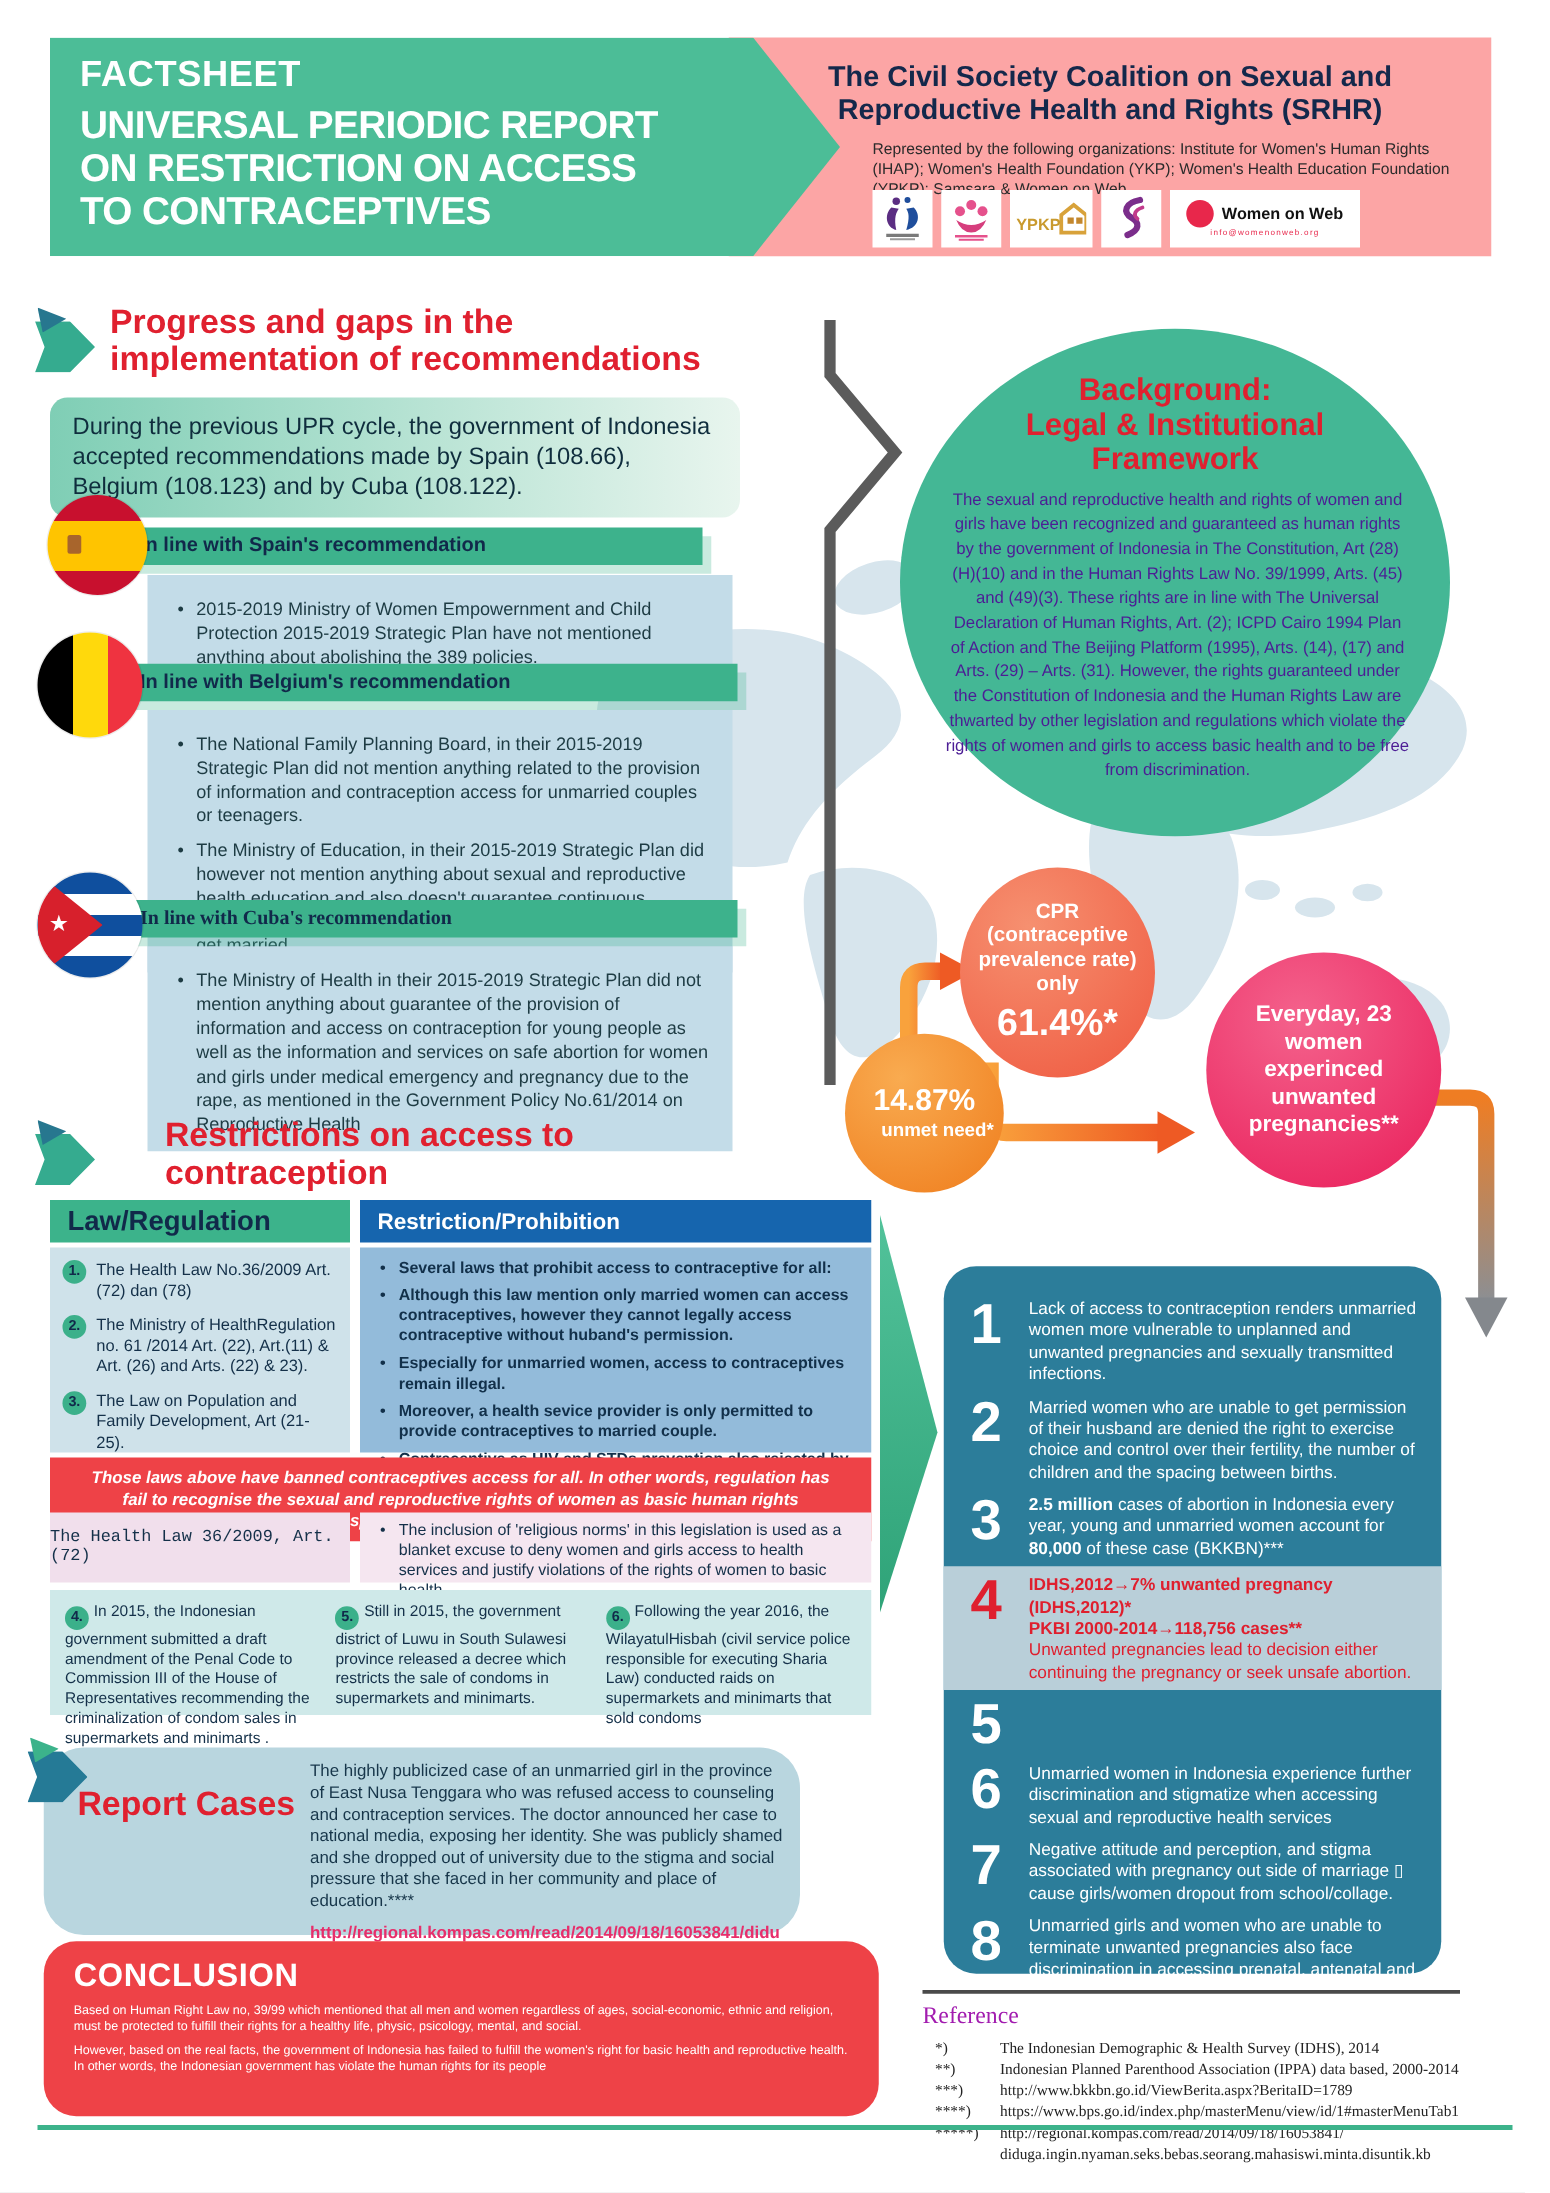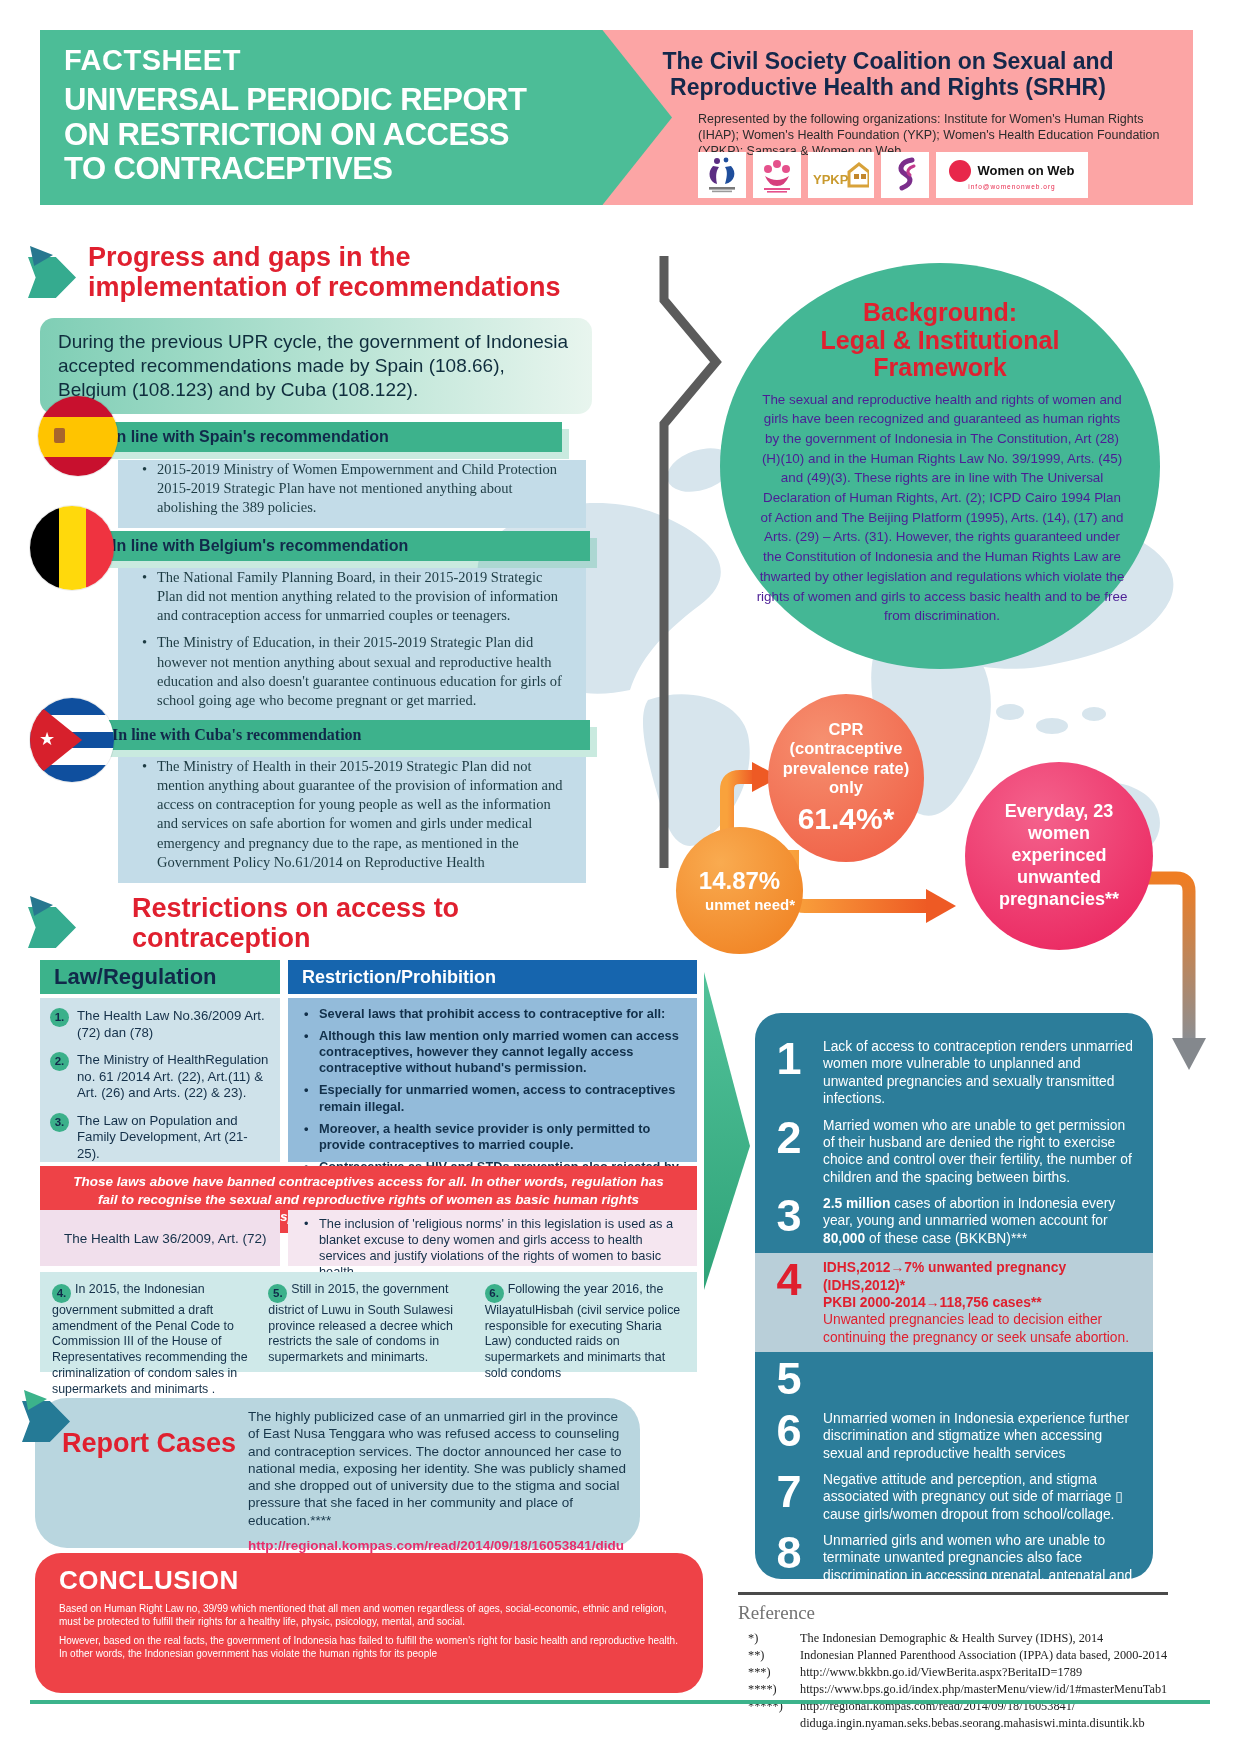--- a/index.html
+++ b/index.html
@@ -36,22 +36,22 @@
   .intro-box{left:40px;top:318px;width:552px;border-radius:14px;
              background:linear-gradient(90deg,#7fceb5,#e8f5ee);padding:12px 18px;box-sizing:border-box;
              font-size:19px;color:#0f2d3d;line-height:1.27;}
 
   
   .rec-bar{height:30px;background:#3db28c;box-shadow:7px 7px 0 rgba(61,178,140,.28);
            display:flex;align-items:center;padding-left:42px;box-sizing:border-box;
            font-size:16px;font-weight:bold;color:#11294a;}
   .pennant{position:absolute;left:16px;top:6px;width:0;height:0;border-top:9px solid transparent;
            border-bottom:9px solid transparent;border-left:17px solid #b03440;}
-  .rec-box{background:#c3dce8;padding:0 16px 11px 22px;box-sizing:border-box;font-size:14.5px;
-           color:#1d3b43;line-height:1.32;font-family:Liberation Serif, serif;}
+  .rec-box{background:#c3dce8;padding:19px 16px 11px 22px;box-sizing:border-box;font-size:14.5px;
+           color:#1d3b43;line-height:1.32;}
   .blt{position:relative;padding-left:17px;margin-bottom:8px;}
   .blt:last-child{margin-bottom:0;}
   .blt::before{content:"•";position:absolute;left:2px;top:0;}
   .flag{border-radius:50%;overflow:hidden;z-index:3;box-shadow:0 0 0 1px rgba(0,0,0,.08);}
   .flag-es{background:linear-gradient(180deg,#c8102e 0 26%,#ffc400 26% 76%,#c8102e 76% 100%);}
   .flag-es::after{content:"";position:absolute;left:16px;top:32px;width:11px;height:15px;
                   background:#a8652c;border-radius:2px;}
   .flag-be{background:linear-gradient(90deg,#000 0 34%,#ffd90c 34% 67%,#ef3340 67% 100%);}
   .flag-cu{background:linear-gradient(180deg,#0f4f9e 0 20%,#fff 20% 40%,#0f4f9e 40% 60%,#fff 60% 80%,#0f4f9e 80% 100%);}
   .flag-cu::before{content:"";position:absolute;left:0;top:0;width:62%;height:100%;
@@ -68,21 +68,21 @@
            box-sizing:border-box;}
   .td-right{left:288px;top:998px;width:409px;height:164px;background:#93bbda;padding:8px 12px 0 14px;
             box-sizing:border-box;font-size:12.8px;font-weight:600;color:#12304a;line-height:1.26;}
   .td-right .blt{margin-bottom:6px;}
   .numrow{display:flex;gap:8px;margin-bottom:11px;font-size:13.2px;color:#143049;line-height:1.25;}
   .ncirc{flex:0 0 19px;width:19px;height:19px;border-radius:50%;background:#3bb08a;color:#11294a;
          font-weight:bold;font-size:11.5px;display:flex;align-items:center;justify-content:center;}
   .banner{left:40px;top:1166px;width:657px;background:#ee4247;color:#fff;font-size:13.5px;font-weight:bold;
           font-style:italic;text-align:center;padding:7px 28px;box-sizing:border-box;line-height:1.3;}
   .pr-left{left:40px;top:1210px;width:240px;height:56px;background:#f1dfec;display:flex;align-items:center;
-           padding-left:24px;box-sizing:border-box;font-size:13.5px;color:#143049;}
+           box-sizing:border-box;font-size:13.5px;color:#143049;font-family:Liberation Mono, monospace;}
   .pr-right{left:288px;top:1210px;width:409px;height:56px;background:#f5e6f0;padding:6px 12px 0 14px;
             box-sizing:border-box;font-size:12.8px;color:#143049;line-height:1.26;}
   .cases-row{left:40px;top:1272px;width:657px;height:100px;background:#cfe9e9;display:flex;gap:16px;
              padding:10px 12px;box-sizing:border-box;font-size:12.4px;color:#143049;line-height:1.27;}
   .case-col{flex:1;position:relative;padding-left:0;}
   .case-col .ncirc{display:inline-flex;vertical-align:-4px;margin-right:4px;}
 
   
   .report-box{left:35px;top:1398px;width:605px;height:150px;background:#b9d6df;border-radius:32px;}
   .report-title{left:62px;top:1428px;font-size:27px;font-weight:bold;color:#e0202f;}
@@ -115,21 +115,21 @@
               padding:22px 0 0;box-sizing:border-box;}
   .imp{display:flex;align-items:flex-start;padding:3px 16px 3px 0;margin-bottom:3px;}
   .imp-num{flex:0 0 68px;text-align:center;font-size:45px;font-weight:bold;color:#fff;line-height:.95;}
   .imp-txt{font-size:13.8px;color:#fff;line-height:1.26;}
   .imp.hl{background:#b9cfd9;padding-top:6px;padding-bottom:6px;}
   .imp.hl .imp-num{color:#df1f2e;}
   .imp.hl .imp-txt{color:#df1f2e;}
   .imp.hl .bold-line{font-weight:bold;}
 
   .ref-line{left:738px;top:1592px;width:430px;height:3px;background:#4a4a4a;}
-  .ref-head{left:738px;top:1602px;font-family:"Liberation Serif",serif;font-size:19px;color:#737373;}
+  .ref-head{left:738px;top:1602px;font-family:"Liberation Serif",serif;font-size:19px;color:#a21caf;}
   .ref-list{left:748px;top:1630px;width:430px;font-family:"Liberation Serif",serif;font-size:12.3px;
             color:#222;line-height:1.38;}
   .ref-row{display:flex;}
   .ref-m{flex:0 0 52px;}
   .footer-line{left:30px;top:1700px;width:1180px;height:4px;background:#3cb38b;}
 
   .bold{font-weight:bold;}
 </style>
 </head>
 <body>

